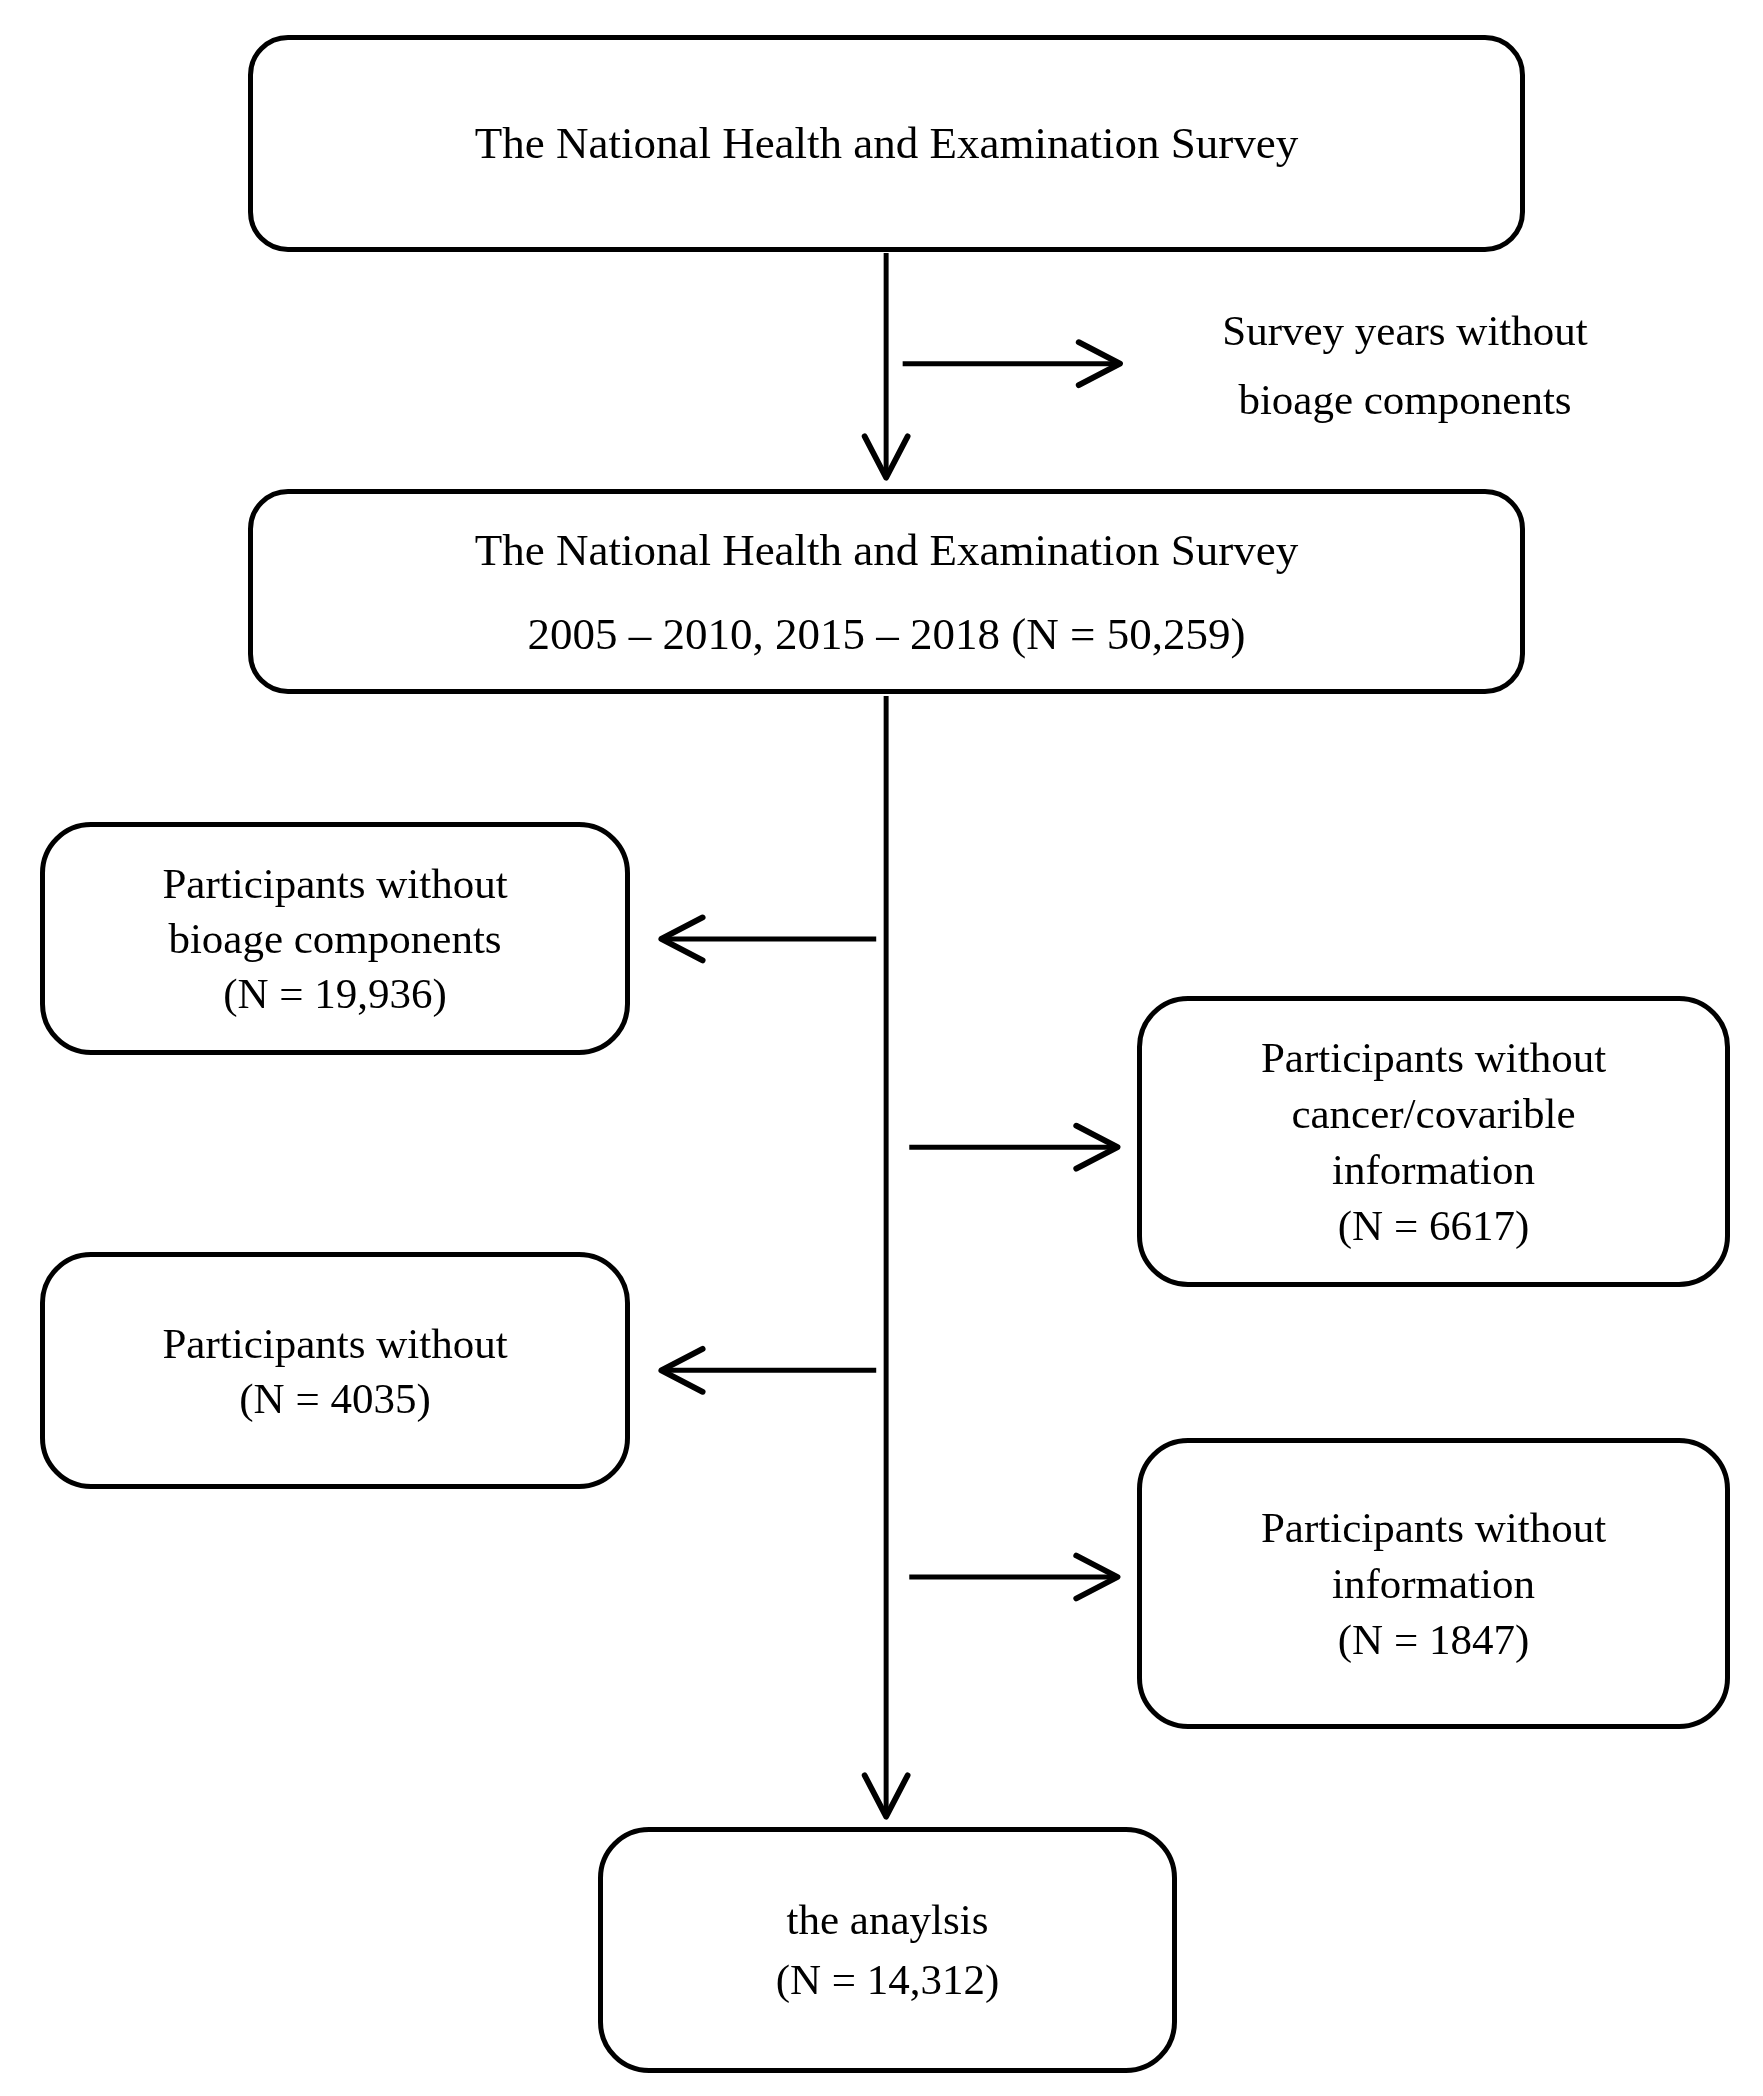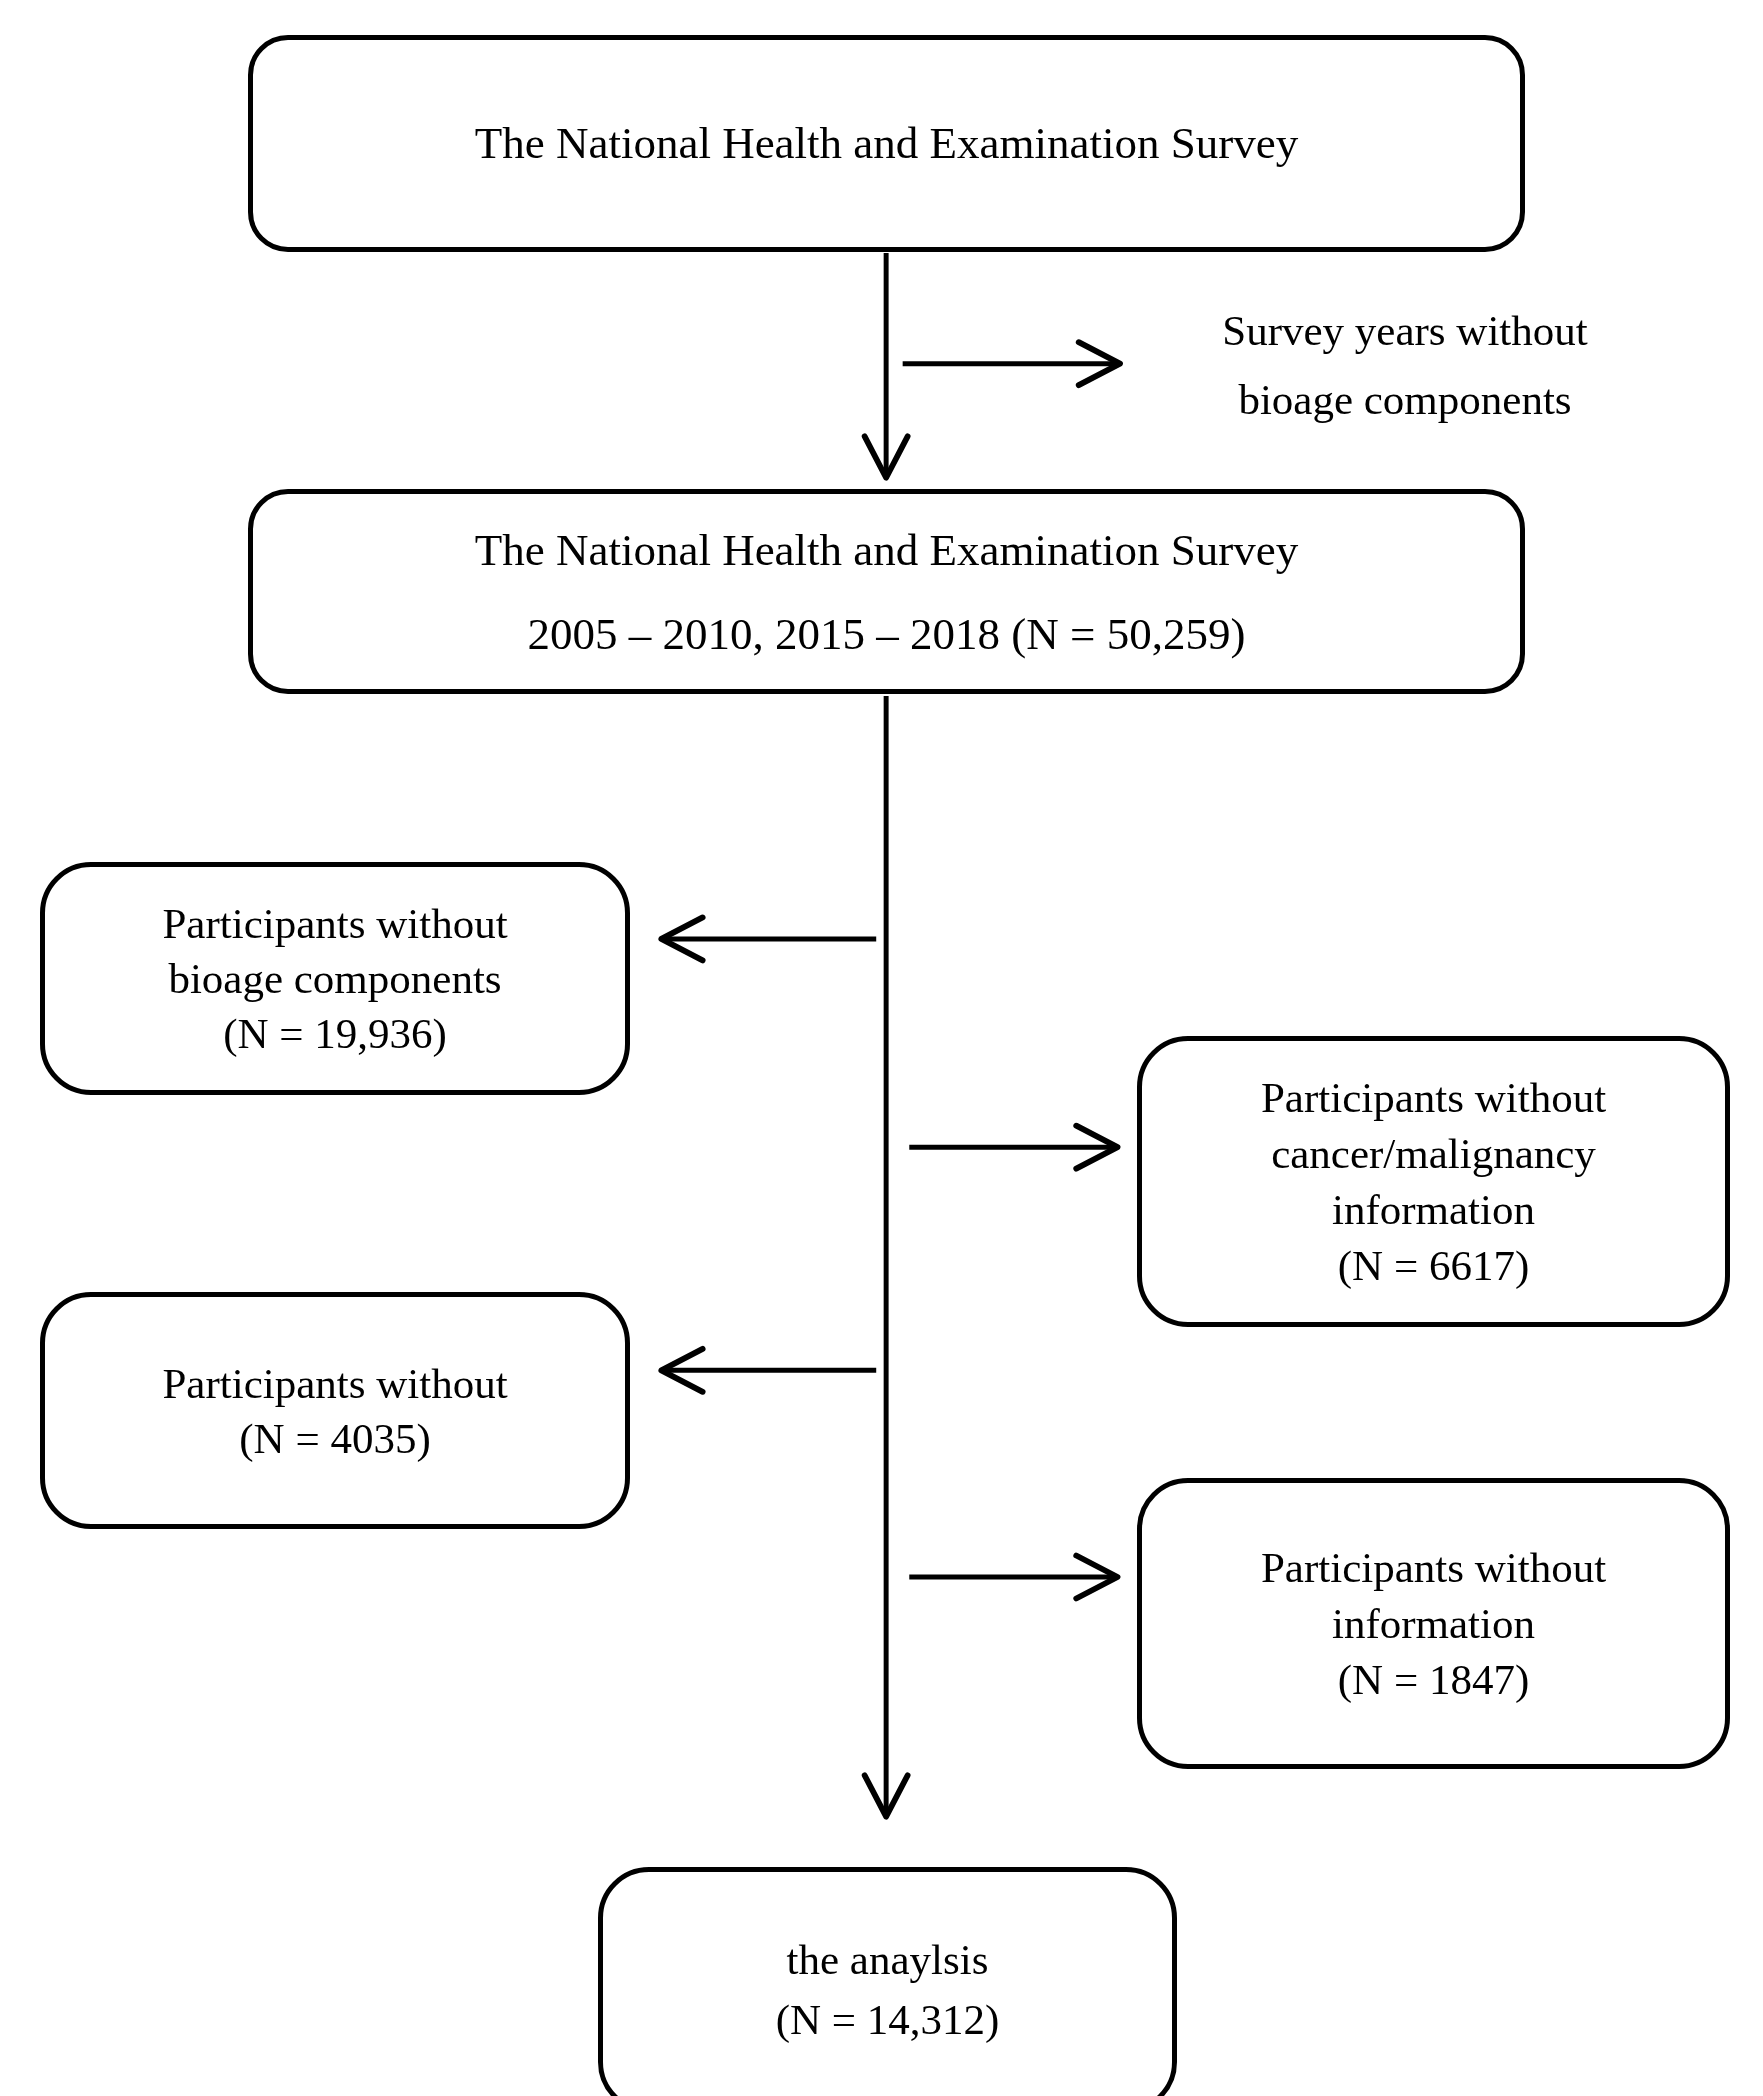--- a/index.html
+++ b/index.html
@@ -18,21 +18,21 @@
     text-align:center;
     font-size:43px;
     color:var(--text);
   }
   .box {
     background:var(--bg);
     border:5px solid var(--stroke);
     box-sizing:border-box;
   }
   .rounded-lg { border-radius:40px; }
-  .rounded-xl { border-radius:51px;margin-top:40px; }
+  .rounded-xl { border-radius:51px; }
   .line { white-space:nowrap; }
 
   .top-box    { left:248px;  top:35px;   width:1277px; height:217px; }
   .top-box .line, .box2 .line { line-height:89px; font-size:45px; }
   .box2       { left:248px;  top:489px;  width:1277px; height:205px; }
   .box2 .line { line-height:84px; }
 
   .side-label { left:1157px; top:296px;  width:496px; }
   .side-label .line { line-height:69px; }
 
@@ -83,21 +83,21 @@
   </div>
 
   <div class="node box rounded-xl left1">
     <div class="line">Participants without</div>
     <div class="line">bioage components</div>
     <div class="line">(N = 19,936)</div>
   </div>
 
   <div class="node box rounded-xl right1">
     <div class="line">Participants without</div>
-    <div class="line">cancer/malignancy</div>
+    <div class="line">cancer/covarible</div>
     <div class="line">information</div>
     <div class="line">(N = 6617)</div>
   </div>
 
   <div class="node box rounded-xl left2">
     <div class="line">Participants without</div>
     <div class="line">(N = 4035)</div>
   </div>
 
   <div class="node box rounded-xl right2">

